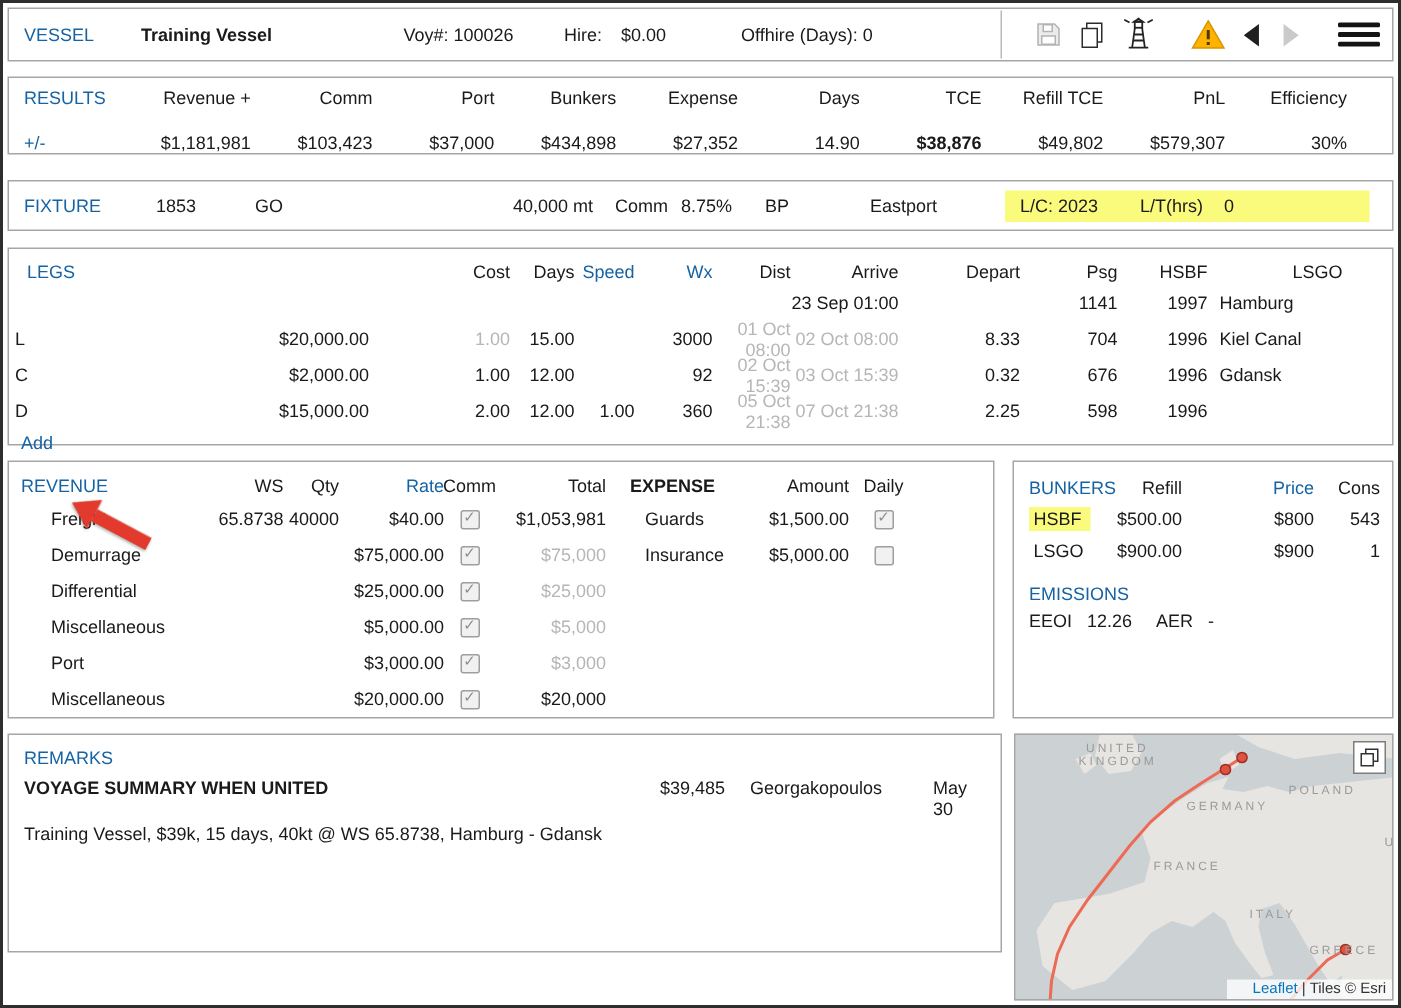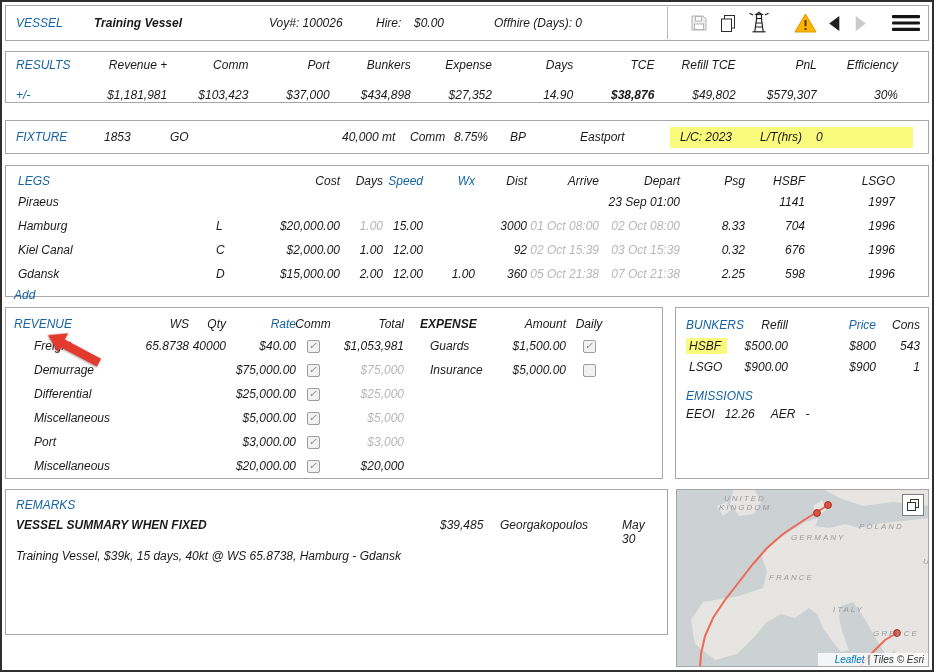--- a/index.html
+++ b/index.html
@@ -1,18 +1,18 @@
 <!DOCTYPE html>
 <html><head>
 <meta charset="utf-8">
 <style>
   * { box-sizing: border-box; margin:0; padding:0; }
   html,body { background:#fff; }
   body { font-family:"Liberation Sans", sans-serif; font-size:12px; color:#1a1a1a; }
-  .page { position:relative; width:934px; height:672px; border:2px solid #2e2e2e; background:#fff; padding:3px; overflow:hidden;font-style:italic; }
+  .page { position:relative; width:934px; height:672px; border:2px solid #2e2e2e; background:#fff; padding:3px; overflow:hidden; }
   .box { border:1px solid #a6a6a6; background:#fff; }
   .sec { color:#1563a4; }
   .blue { color:#1563a4; }
   .muted { color:#b6b6b6; }
   .r { text-align:right; }
   .c { text-align:center; }
   .b { font-weight:bold; }
   .nw { white-space:nowrap; }
 
   
@@ -211,21 +211,20 @@
       <div class="hrow r">Days</div>
       <div class="hrow r blue">Speed</div>
       <div class="hrow r blue">Wx</div>
       <div class="hrow r">Dist</div>
       <div class="hrow r">Arrive</div>
       <div class="hrow r">Depart</div>
       <div class="hrow r">Psg</div>
       <div class="hrow r">HSBF</div>
       <div class="hrow r">LSGO</div>
 
-      <div class="port">Piraeus</div>
       <div></div>
       <div class="r"></div>
       <div class="r"></div>
       <div class="r"></div>
       <div class="r"></div>
       <div class="r"></div>
       <div class="r"></div>
       <div class="r">23 Sep 01:00</div>
       <div class="r"></div>
       <div class="r">1141</div>
@@ -387,21 +386,21 @@
         <span style="margin-left:6px">AER</span>
         <span>-</span>
       </div>
     </div>
   </div>
 
   <div class="row3">
     <div class="box remarks">
       <div class="sec">REMARKS</div>
       <div class="rem-line">
-        <div class="b">VESSEL SUMMARY WHEN FIXED</div>
+        <div class="b">VOYAGE SUMMARY WHEN UNITED</div>
         <div>$39,485</div>
         <div>Georgakopoulos</div>
         <div>May 30</div>
       </div>
       <div class="rem-body">Training Vessel, $39k, 15 days, 40kt @ WS 65.8738, Hamburg - Gdansk</div>
     </div>
 
     <div class="box mapbox">
       <svg class="geo" viewBox="0 0 254 178" width="254" height="178">
         <rect x="0" y="0" width="254" height="178" fill="#ccd1d4"></rect>

